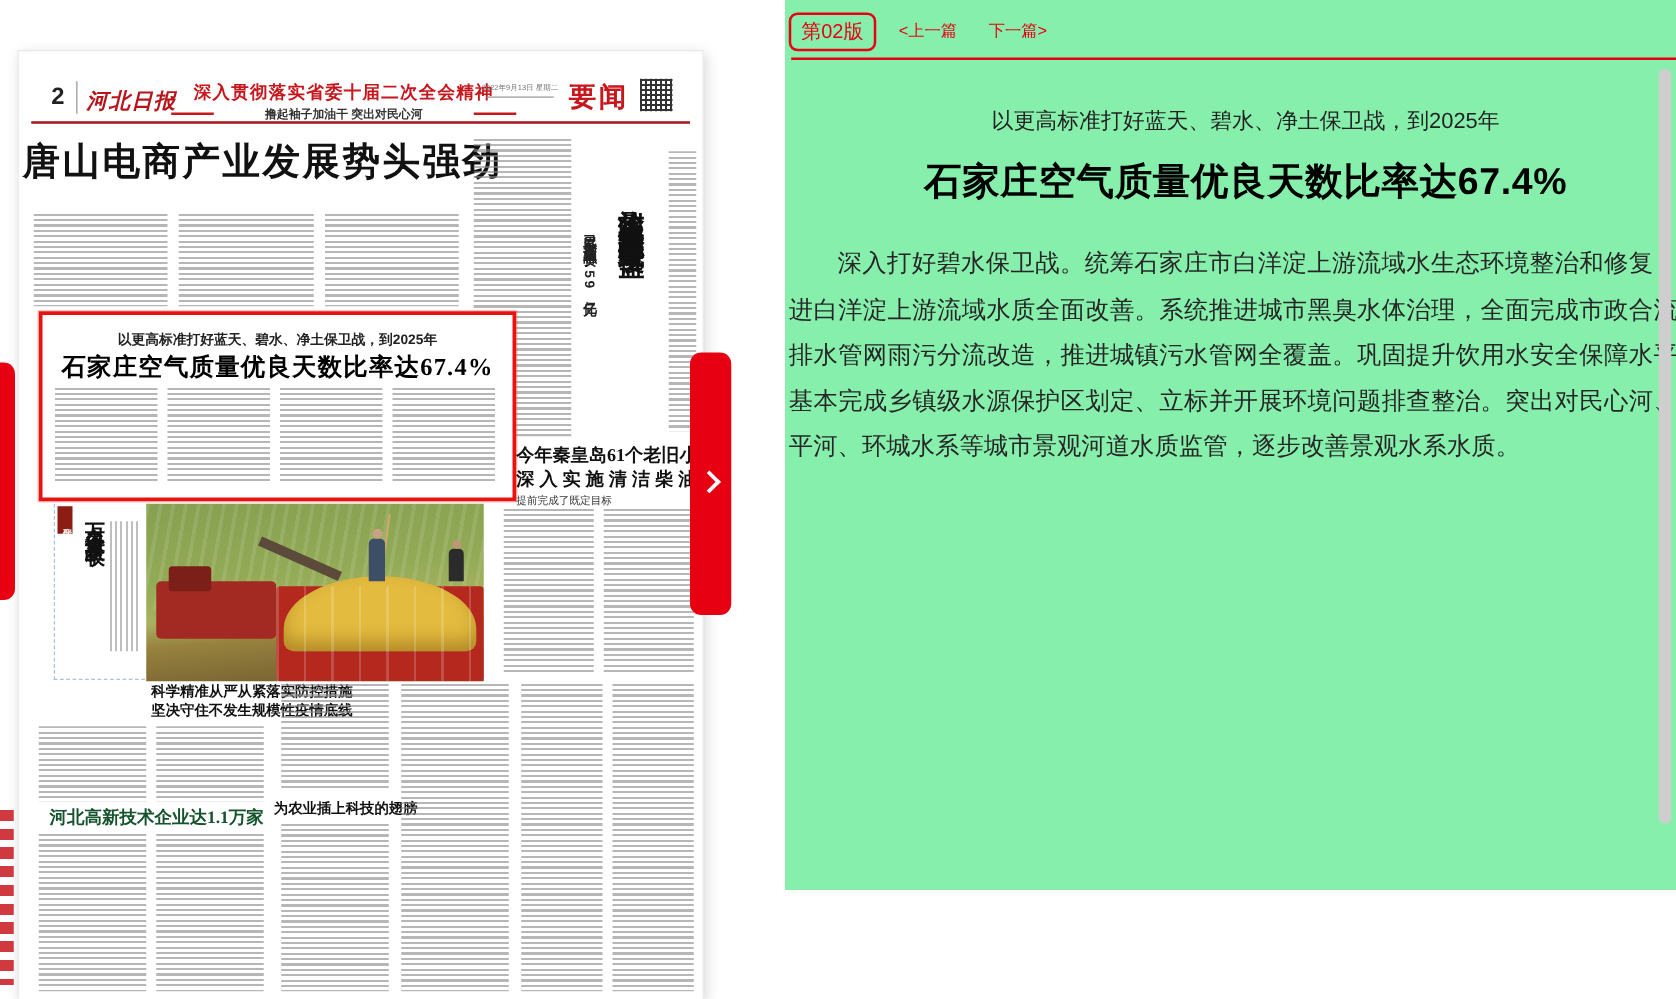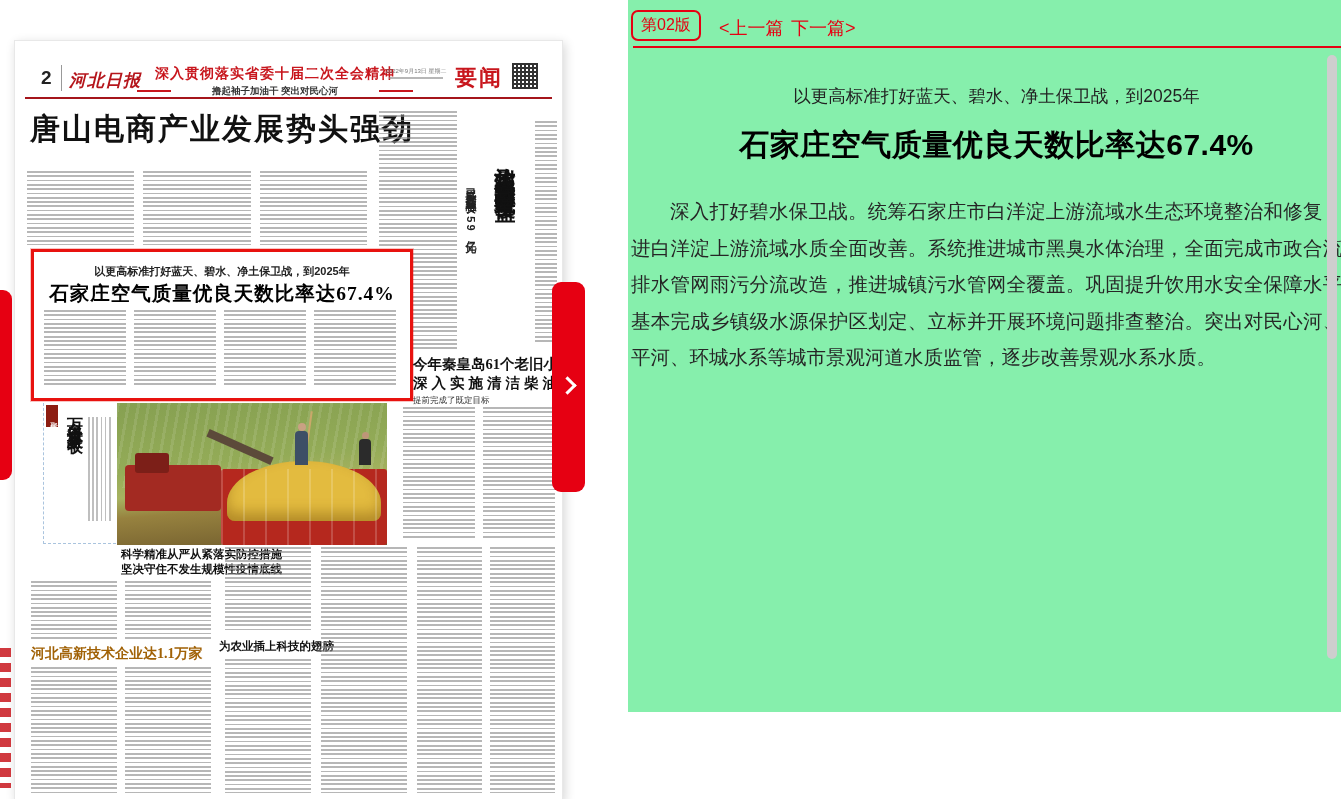--- a/index.html
+++ b/index.html
@@ -25,21 +25,21 @@
   .p-date{left:366px;top:26px;width:70px;text-align:center;font-size:6px;color:#777;line-height:8px;}
   .p-date-fill{left:374px;top:36px;width:54px;height:4px;
                background:repeating-linear-gradient(90deg,#999 0 3px,transparent 3px 5px);opacity:.7;}
   .p-section{left:440px;top:22px;font-size:22px;font-weight:bold;color:#c8161d;letter-spacing:2px;}
   .p-qr{left:497px;top:22px;width:26px;height:26px;
         background:
           repeating-linear-gradient(0deg,#333 0 2px,transparent 2px 4px),
           repeating-linear-gradient(90deg,#333 0 2px,#fff 2px 4px);}
   .p-rule{left:10px;top:56px;width:527px;height:2px;background:#a5151b;}
 
-  .p-h1{left:12px;top:68px;width:390px;text-align:center;font-size:30px;font-weight:900;
+  .p-h1{left:0;top:68px;width:390px;text-align:center;font-size:30px;font-weight:900;
         color:#111;letter-spacing:2px;white-space:nowrap;}
   .p-h1sub{left:8px;top:106px;width:390px;text-align:center;font-size:14.5px;font-weight:bold;
         color:#111;font-family:"Liberation Serif","DejaVu Serif",serif;white-space:nowrap;}
 
   .fill{background:repeating-linear-gradient(180deg,#8a8a8a 0 1.7px,transparent 1.7px 4.3px);opacity:.62;}
   .vfill{background:repeating-linear-gradient(90deg,#8a8a8a 0 1.5px,transparent 1.5px 4.2px);opacity:.55;}
 
   .p-body1{left:12px;top:130px;width:340px;height:74px;display:flex;gap:9px;position:absolute;}
   .p-body1 div{position:relative;flex:1;}
   .p-colR{left:364px;top:70px;width:78px;height:238px;}
@@ -96,21 +96,21 @@
   .p-qhd .l2{position:relative;display:block;font-size:14.5px;font-weight:900;color:#111;
              font-family:"Liberation Serif","DejaVu Serif",serif;letter-spacing:4px;white-space:nowrap;}
   .p-qhd .l3{position:relative;display:block;font-size:8.5px;font-weight:normal;color:#333;margin-top:2px;}
   .p-colQ{left:388px;top:366px;width:152px;height:132px;display:flex;gap:8px;position:absolute;}
   .p-colQ div{position:relative;flex:1;}
 
   .p-h2{left:16px;top:506px;width:180px;text-align:center;font-size:11.5px;line-height:15px;
         font-weight:900;color:#111;font-family:"Liberation Serif","DejaVu Serif",serif;white-space:nowrap;}
   .p-b2{left:16px;top:540px;width:180px;height:60px;display:flex;gap:8px;position:absolute;}
   .p-b2 div{position:relative;flex:1;}
-  .p-h3{left:16px;top:604px;width:180px;text-align:left;font-size:14px;font-weight:900;color:#a16207;
+  .p-h3{left:16px;top:604px;width:180px;text-align:right;font-size:14px;font-weight:900;color:#14532d;
         font-family:"Liberation Serif","DejaVu Serif",serif;white-space:nowrap;}
   .p-b3{left:16px;top:626px;width:180px;height:126px;display:flex;gap:8px;position:absolute;}
   .p-b3 div{position:relative;flex:1;}
   .p-c3a{left:210px;top:506px;width:86px;height:84px;}
   .p-h4{left:204px;top:598px;width:100px;text-align:center;font-size:11.5px;font-weight:900;color:#111;
         white-space:nowrap;}
   .p-c3b{left:210px;top:618px;width:86px;height:134px;}
   .p-c4{left:306px;top:506px;width:86px;height:246px;}
   .p-c5{left:402px;top:506px;width:138px;height:246px;display:flex;gap:8px;position:absolute;}
   .p-c5 div{position:relative;flex:1;}
@@ -124,21 +124,21 @@
   .pg-next{position:absolute;left:552px;top:282px;width:33px;height:210px;background:#e60012;
            border-radius:9px;cursor:pointer;}
   .pg-next .chev{position:absolute;left:9px;top:97px;width:10px;height:10px;
            border-top:3px solid #fff;border-right:3px solid #fff;transform:rotate(45deg);}
 
   
   .reader{position:absolute;left:628px;top:0;width:740px;height:712px;background:#86efac;}
   .toolbar{position:absolute;left:3px;top:10px;width:734px;height:30px;color:#e60012;}
   .badge{position:absolute;left:0;top:0;padding:3px 8px;border:2px solid #e60012;border-radius:7px;
          font-size:16px;color:#e60012;}
-  .tb-link{position:absolute;top:6px;font-size:18px;color:#e60012;cursor:pointer;white-space:nowrap;}
+  .tb-link{position:absolute;top:6px;font-size:13px;color:#e60012;cursor:pointer;white-space:nowrap;}
   .lnk-prev{left:88px;} .lnk-next{left:160px;}
   .tb-right{position:absolute;right:4px;top:5px;display:flex;align-items:center;gap:16px;
             font-size:16.5px;color:#e60012;}
   .tb-btn{cursor:pointer;white-space:nowrap;}
   .bc{display:flex;align-items:center;gap:5px;cursor:pointer;}
   .spk{width:17px;height:17px;border:2px solid #e60012;border-radius:50%;display:flex;
        align-items:center;justify-content:center;gap:1.5px;}
   .spk i{display:block;width:2px;background:#e60012;border-radius:1px;}
   .spk i:nth-child(1){height:5px;} .spk i:nth-child(2){height:9px;} .spk i:nth-child(3){height:6px;}
   .tb-rule{position:absolute;left:5px;top:46px;width:731px;height:2px;background:#e60012;}

